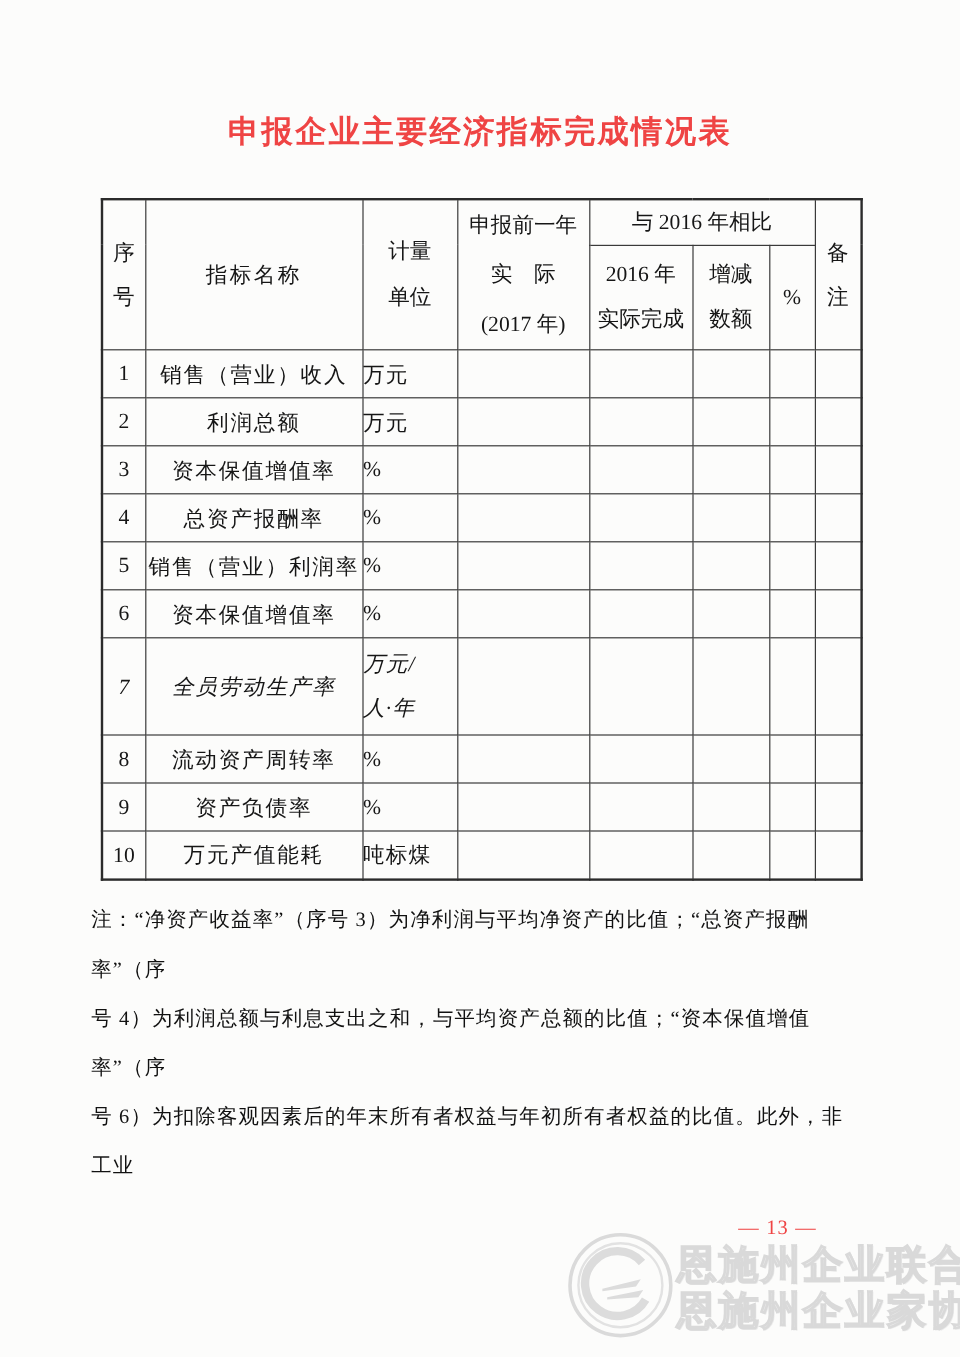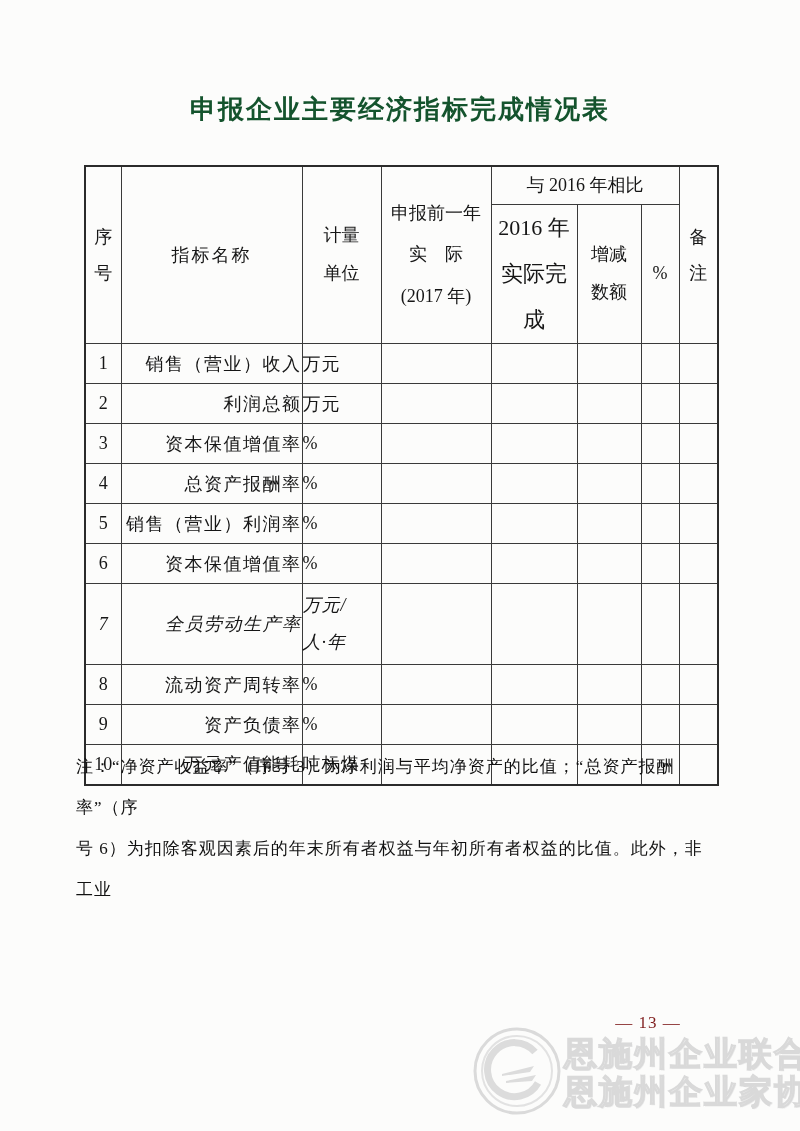--- a/index.html
+++ b/index.html
@@ -10,21 +10,21 @@
     font-family:"Liberation Serif","DejaVu Serif",serif;
     color:#161616;
     overflow:hidden;
   }
 
   
   .doc-title {
     position:absolute; top:92px; left:0; width:800px;
     text-align:center;
     font-size:26px; font-weight:bold; letter-spacing:2px;
-    color:#14532d;
+    color:#ef4444;
   }
 
   
   .tbl-wrap { position:absolute; left:84px; top:165px; }
   table.indicators {
     border-collapse:collapse; table-layout:fixed; width:633px;
     border:2px solid #2b2b2b;
     font-size:18px;
   }
   table.indicators th, table.indicators td {
@@ -37,36 +37,36 @@
   th { text-align:center; }
   .pre { white-space:pre-line; }
   .lh-2  { line-height:2.0; }
   .lh-21 { line-height:2.1; }
   .lh-23 { line-height:2.3; }
   .h-span { height:38px; }
   .h-sub  { height:87px; }
   tr.r-std td { height:40px; }
   tr.r-tall td { height:81px;font-style:italic; }
   td.c-no { text-align:center; }
-  td.c-name { text-align:right; padding-left:13px; letter-spacing:1.5px; }
+  td.c-name { text-align:center; padding-left:13px; letter-spacing:1.5px; }
   td.c-unit { letter-spacing:1px; }
   td.c-unit.pre { line-height:2.05; }
   th.letterspace { letter-spacing:2px; }
 
   
   .note {
     position:absolute; left:76px; top:746px; width:628px;
     font-size:17px; line-height:41px; letter-spacing:1px;
     color:#111;
   }
 
   
   .page-number {
     position:absolute; top:1013px; left:598px; width:100px;
-    text-align:center; font-size:17px; letter-spacing:1px; color:#7f1d1d;
+    text-align:center; font-size:17px; letter-spacing:1px; color:#ef4444;
   }
 
   
   .watermark {
     position:absolute; left:472px; top:1026px;
     display:flex; align-items:center;
     pointer-events:none;
   }
   .wm-logo { flex:0 0 auto; }
   .wm-text { margin-left:2px; }
@@ -103,21 +103,21 @@
         <th rowspan="2" class="pre lh-21">计量
 单位</th>
         <th rowspan="2" class="pre lh-23">申报前一年
 实 际
 (2017 年)</th>
         <th colspan="3" class="h-span">与 2016 年相比</th>
         <th rowspan="2" class="pre lh-2">备
 注</th>
       </tr>
       <tr>
-        <th class="pre lh-21 h-sub" style="font-size:22px">2016 年
+        <th class="pre lh-21 h-sub" style="font-size:18px">2016 年
 实际完成</th>
         <th class="pre lh-21">增减
 数额</th>
         <th>%</th>
       </tr>
 
       <tr class="r-std">
         <td class="c-no">1</td>
         <td class="c-name">销售（营业）收入</td>
         <td class="c-unit">万元</td>
@@ -217,20 +217,21 @@
         <td></td>
         <td></td>
         <td></td>
       </tr>
     </tbody>
   </table>
 </div>
 
 <div class="note">
   <div>注：“净资产收益率”（序号 3）为净利润与平均净资产的比值；“总资产报酬率”（序</div>
+  <div>号 4）为利润总额与利息支出之和，与平均资产总额的比值；“资本保值增值率”（序</div>
   <div>号 6）为扣除客观因素后的年末所有者权益与年初所有者权益的比值。此外，非工业</div>
 </div>
 
 <div class="page-number">— 13 —</div>
 
 <div class="watermark">
   <span class="wm-logo">
     <svg width="90" height="90" viewBox="0 0 90 90">
       <circle cx="45" cy="45" r="42" fill="none" stroke="#dadada" stroke-width="3"></circle>
       <circle cx="45" cy="45" r="35" fill="none" stroke="#e2e2e2" stroke-width="2"></circle>

